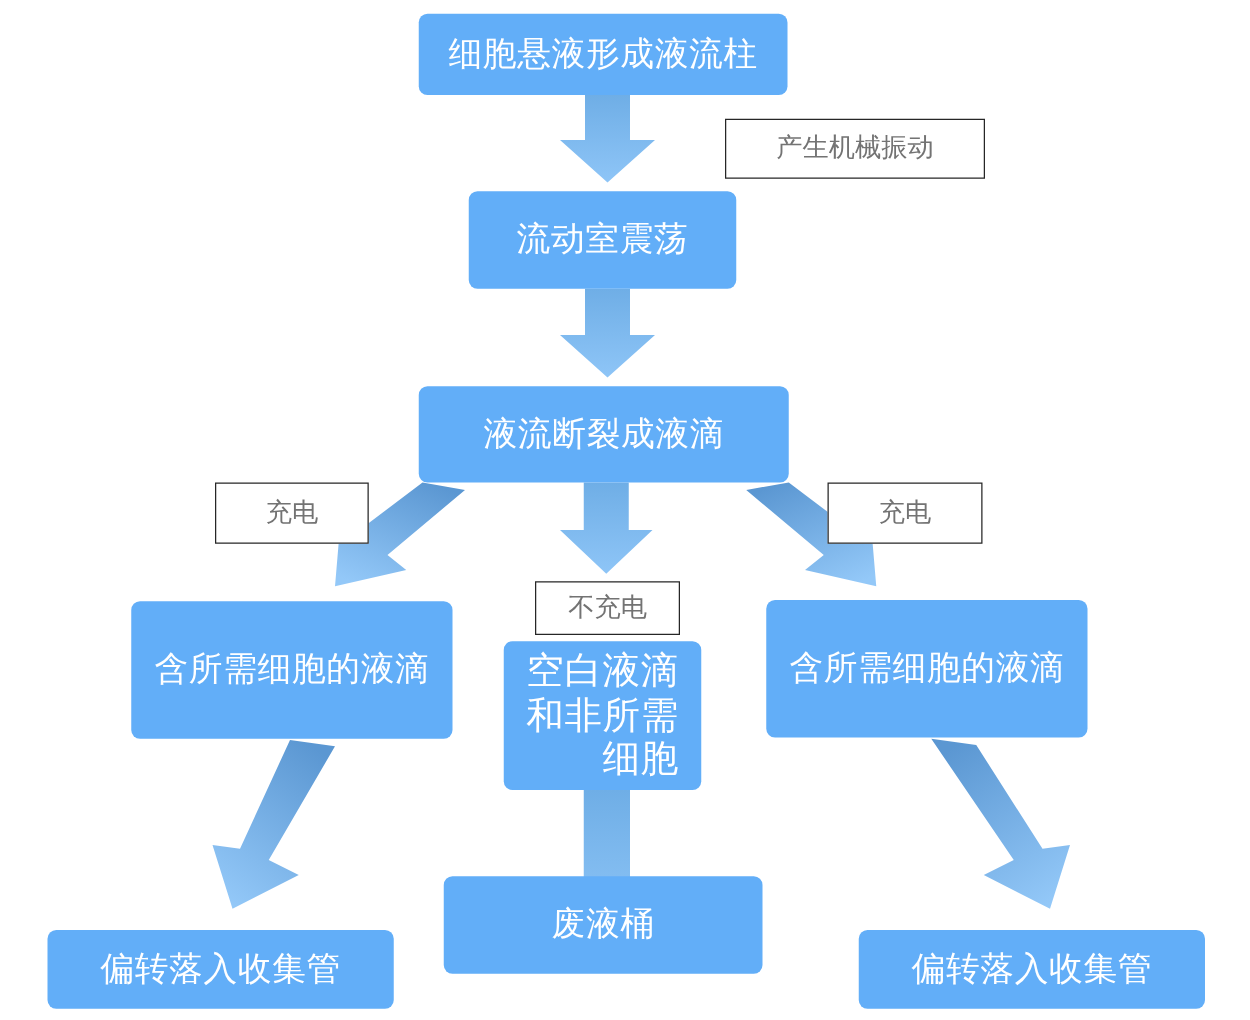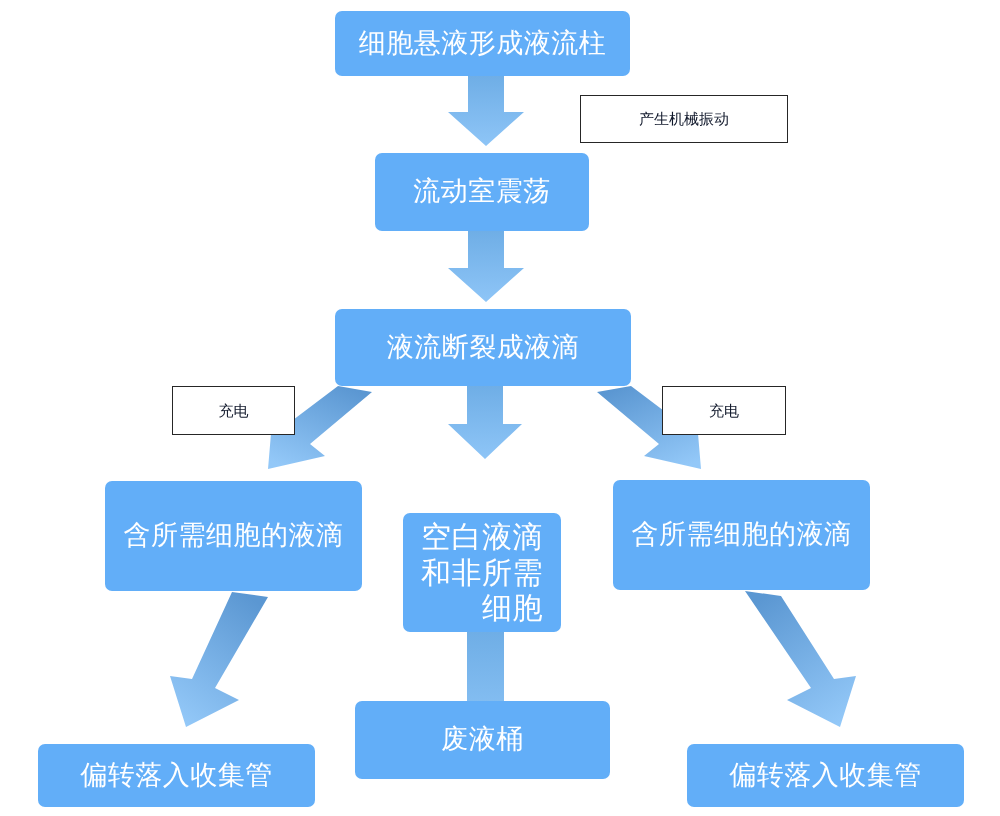--- a/index.html
+++ b/index.html
@@ -43,24 +43,24 @@
     white-space: pre-line;
     user-select: none;
   }
   .note {
     position: absolute;
     box-sizing: border-box;
     display: flex;
     align-items: center;
     justify-content: center;
     text-align: center;
-    color: #0f172a;
+    color: #737373;
     background: #ffffff;
     border: 1.6px solid #262626;
-    font-size: 15px;
+    font-size: 21px;
     line-height: 1.2;
     font-family: "Liberation Sans", "DejaVu Sans", sans-serif;
     white-space: pre-line;
     user-select: none;
   }
   .node-small { font-size: 30px; }
 </style>
 </head>
 <body>
 
@@ -154,18 +154,21 @@
   </div>
 
   <div class="note" style="left:580px; top:95px; width:208px; height:48px;">
     <span>产生机械振动</span>
   </div>
 
   <div class="note" style="left:172px; top:386px; width:123px; height:49px;">
     <span>充电</span>
   </div>
 
+  <div class="note" style="left:428px; top:465px; width:116px; height:43px;">
+    <span>不充电</span>
+  </div>
 
   <div class="note" style="left:662px; top:386px; width:124px; height:49px;">
     <span>充电</span>
   </div>
 
 </div>
 
 </body></html>

